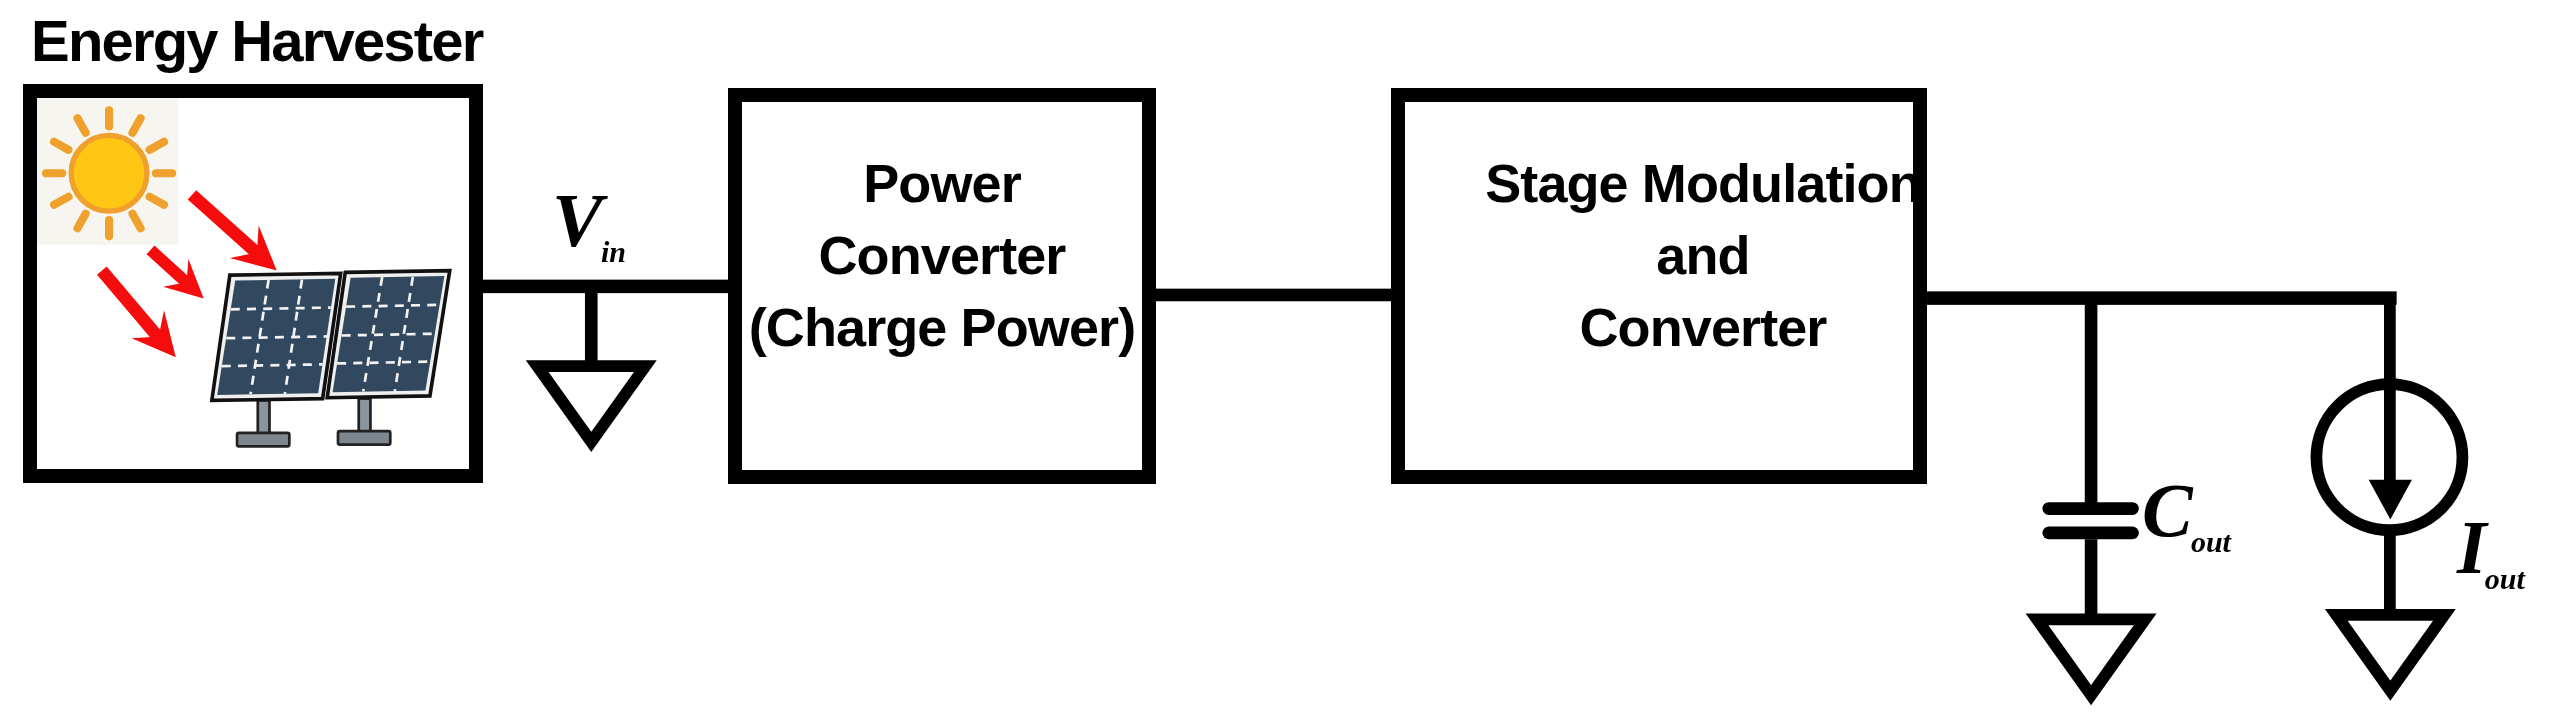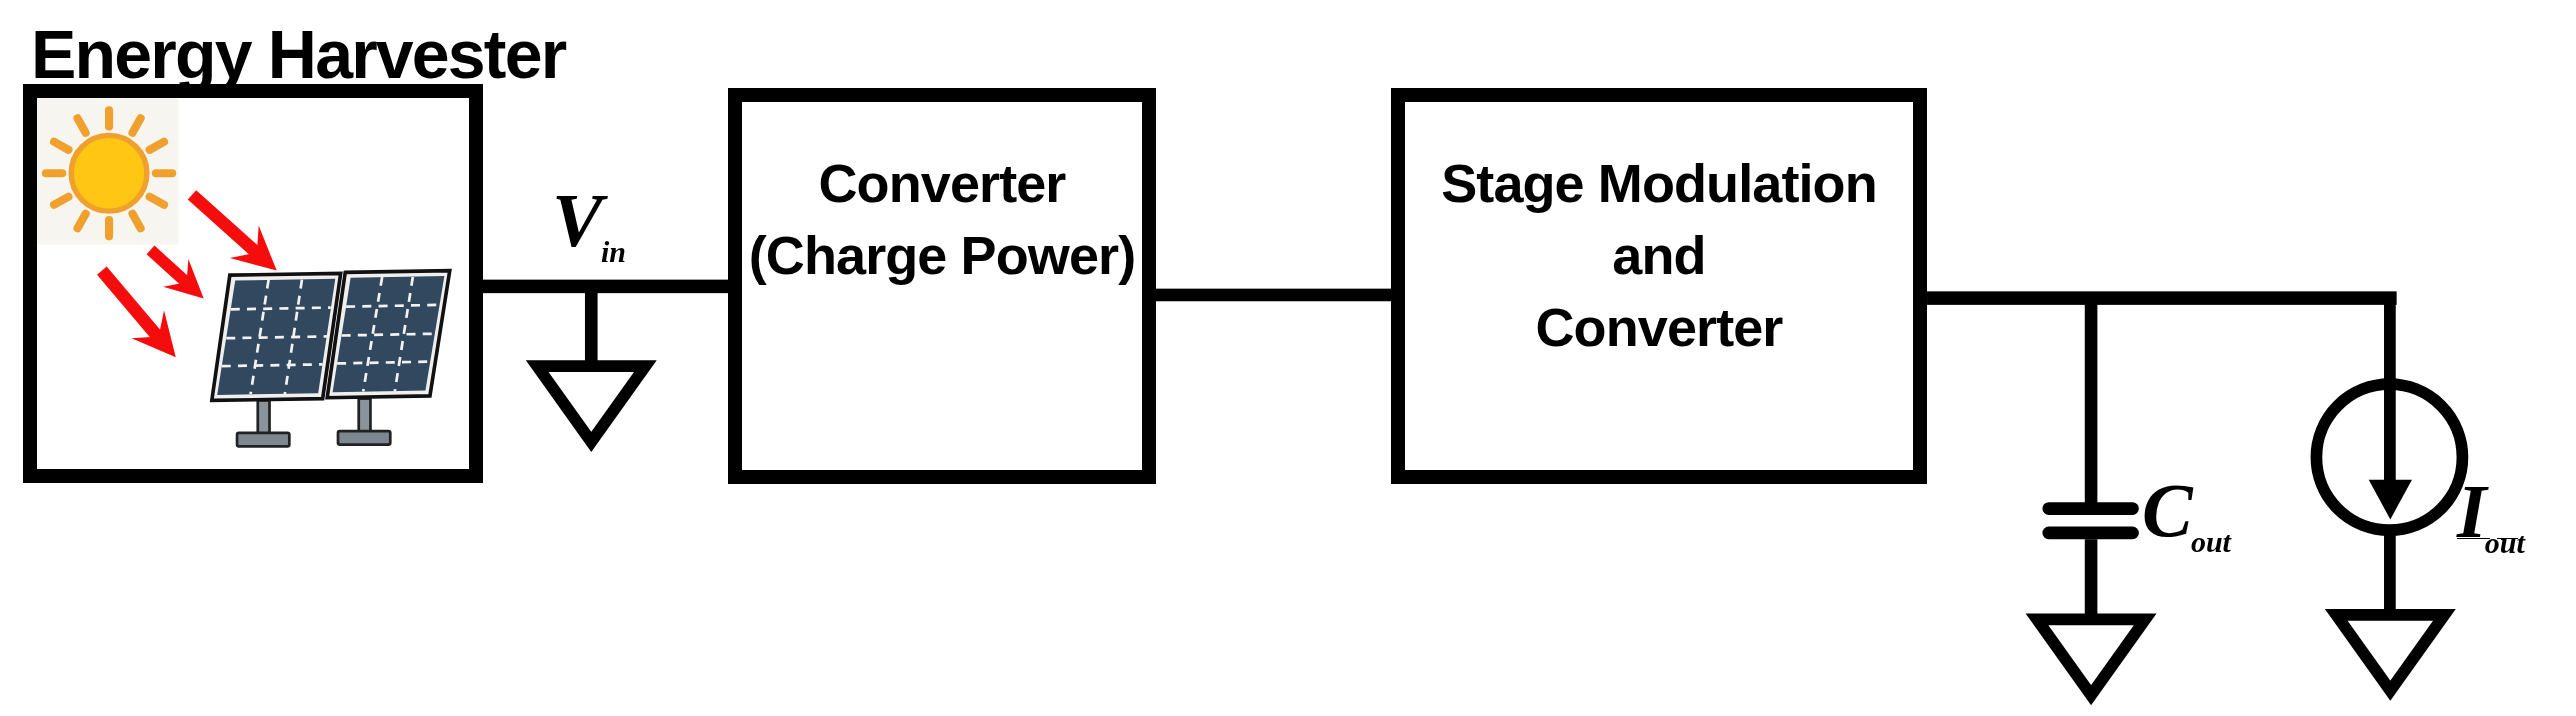--- a/index.html
+++ b/index.html
@@ -23,26 +23,25 @@
   .box {
     position: absolute;
     box-sizing: border-box;
     border: 14.4px solid #000000;
     background: transparent;
   }
   .page-title {
     position: absolute;
     left: 31px;
     top: 7.2px;
-    font-size: 68px;
+    font-size: 58px;
     font-weight: 700;
     letter-spacing: -1.8px;
     color: #000000;
     white-space: nowrap;
-    margin-top: 8px;
   }
   .block-label {
     position: absolute;
     text-align: center;
     font-size: 54px;
     font-weight: 700;
     letter-spacing: -0.9px;
     line-height: 72px;
     color: #000000;
   }
@@ -155,37 +154,38 @@
     </g>
   </svg>
 
   <div class="box" style="left:22.5px;  top:84px; width:460px; height:399px;"></div>
   <div class="box" style="left:728px; top:88px; width:428px; height:396px;"></div>
   <div class="box" style="left:1391px; top:88px; width:536px; height:396px;"></div>
 
   <div class="page-title">Energy Harvester</div>
 
   <div class="block-label" style="left:728px; top:147px; width:428px;">
+    <div>Power</div>
     <div>Converter</div>
     <div>(Charge Power)</div>
   </div>
 
-  <div class="block-label" style="left:1391px; top:147px; width:536px;">
+  <div class="block-label" style="left:1391px; top:147px; width:536px;padding-left:44px;">
     <div>Stage Modulation</div>
     <div>and</div>
     <div>Converter</div>
   </div>
 
   <div class="net-label" style="left:552px; top:177px;">
     <span class="sym">V</span><span class="sub">in</span>
   </div>
 
 
   <div class="net-label" style="left:2142px; top:467px;">
     <span class="sym">C</span><span class="sub">out</span>
   </div>
 
-  <div class="net-label" style="left:2457px; top:468px;text-decoration:underline;">
+  <div class="net-label" style="left:2457px; top:504px;">
     <span class="sym">I</span><span class="sub">out</span>
   </div>
 
 </div>
 
 
 </body></html>

